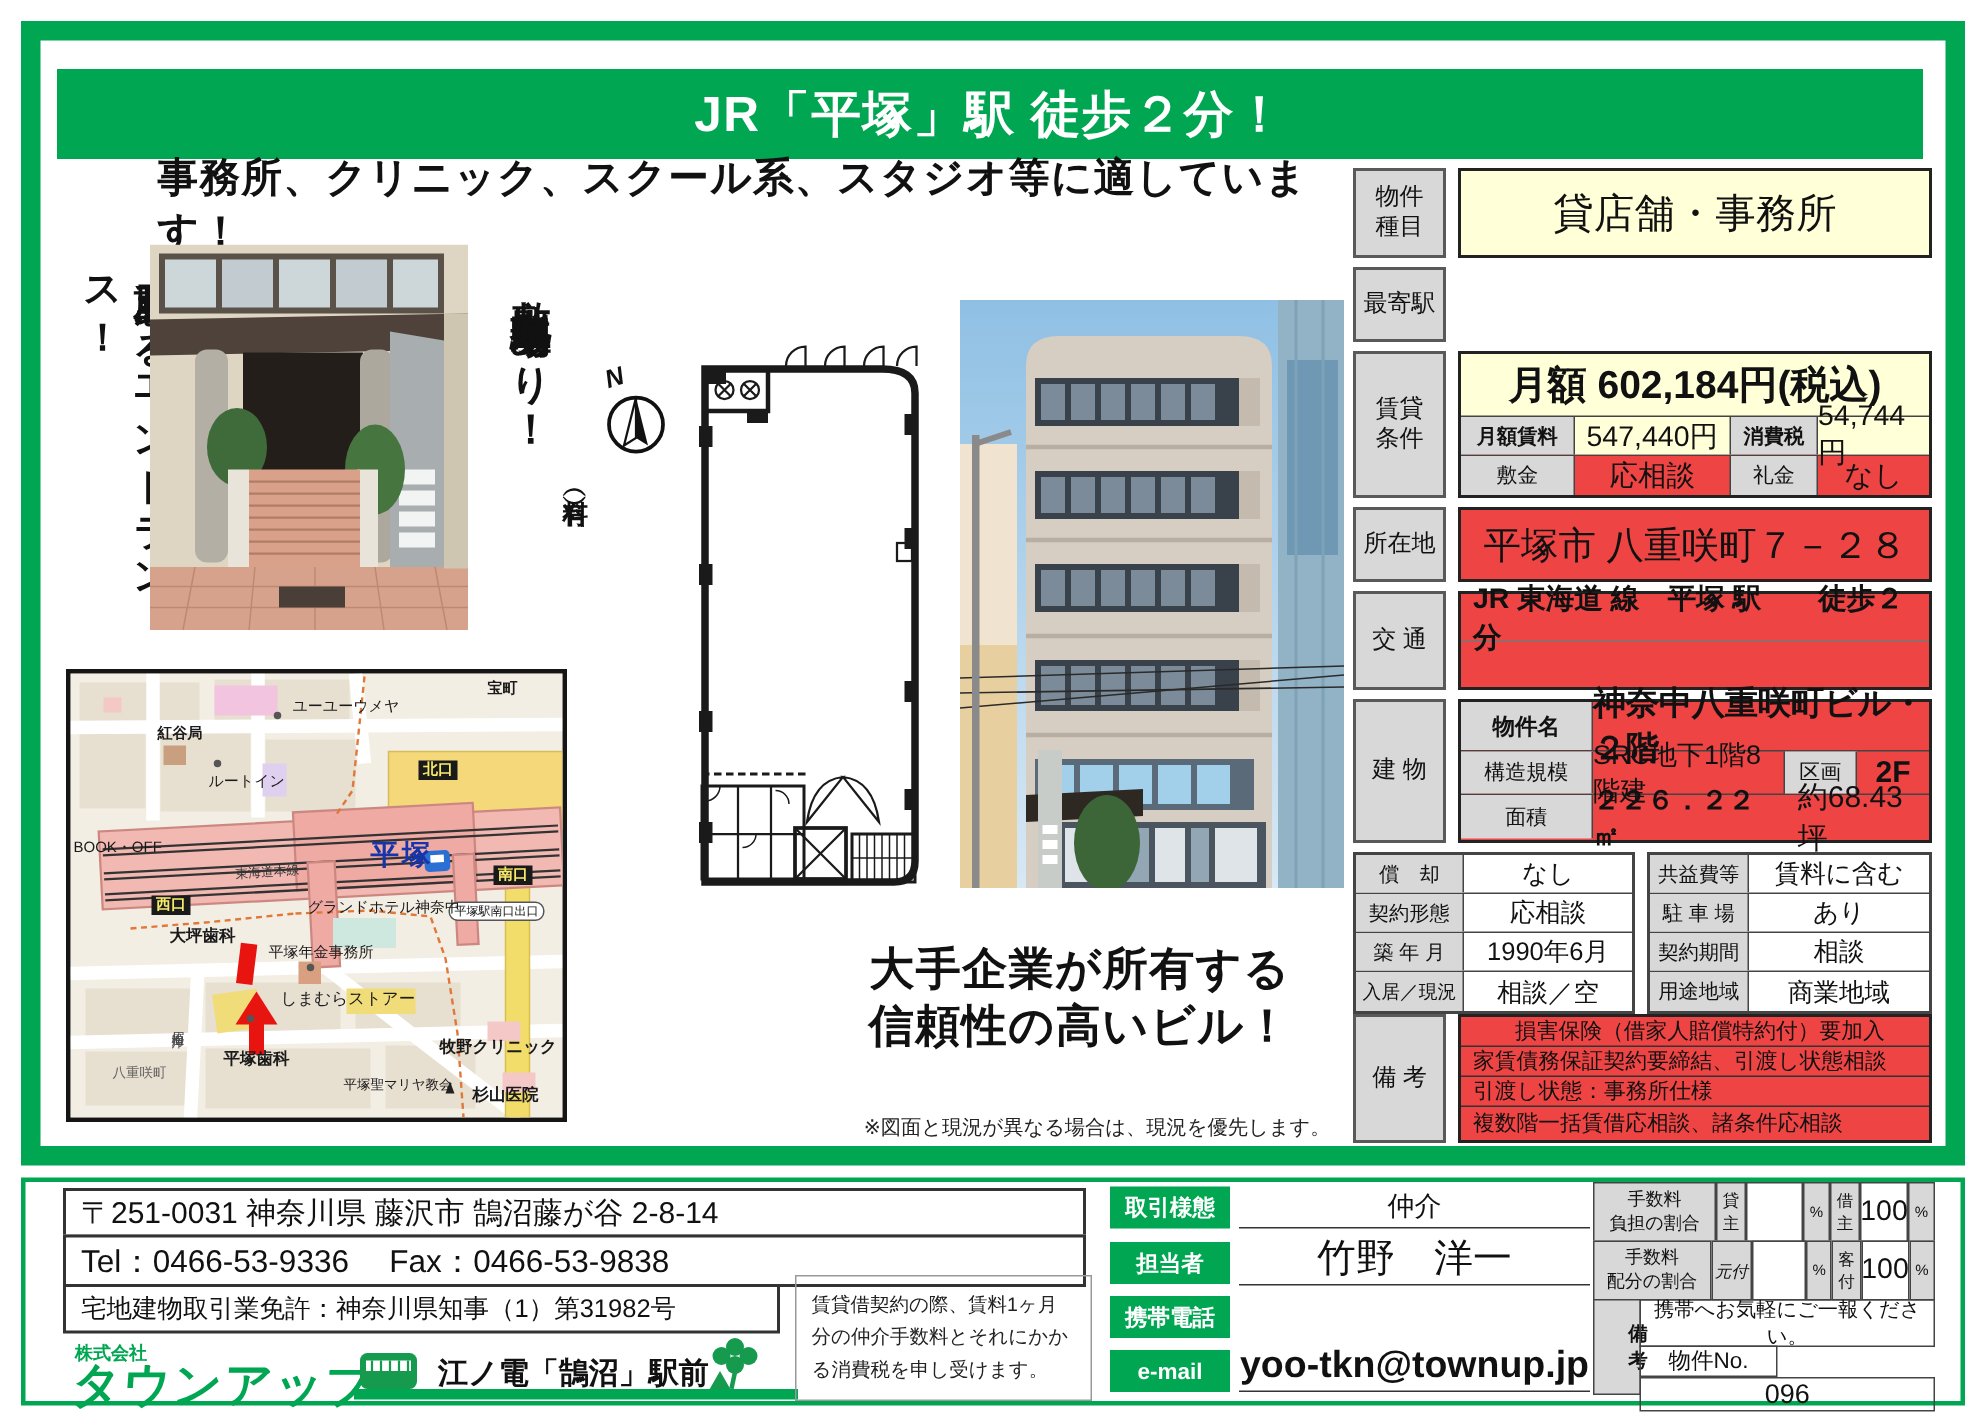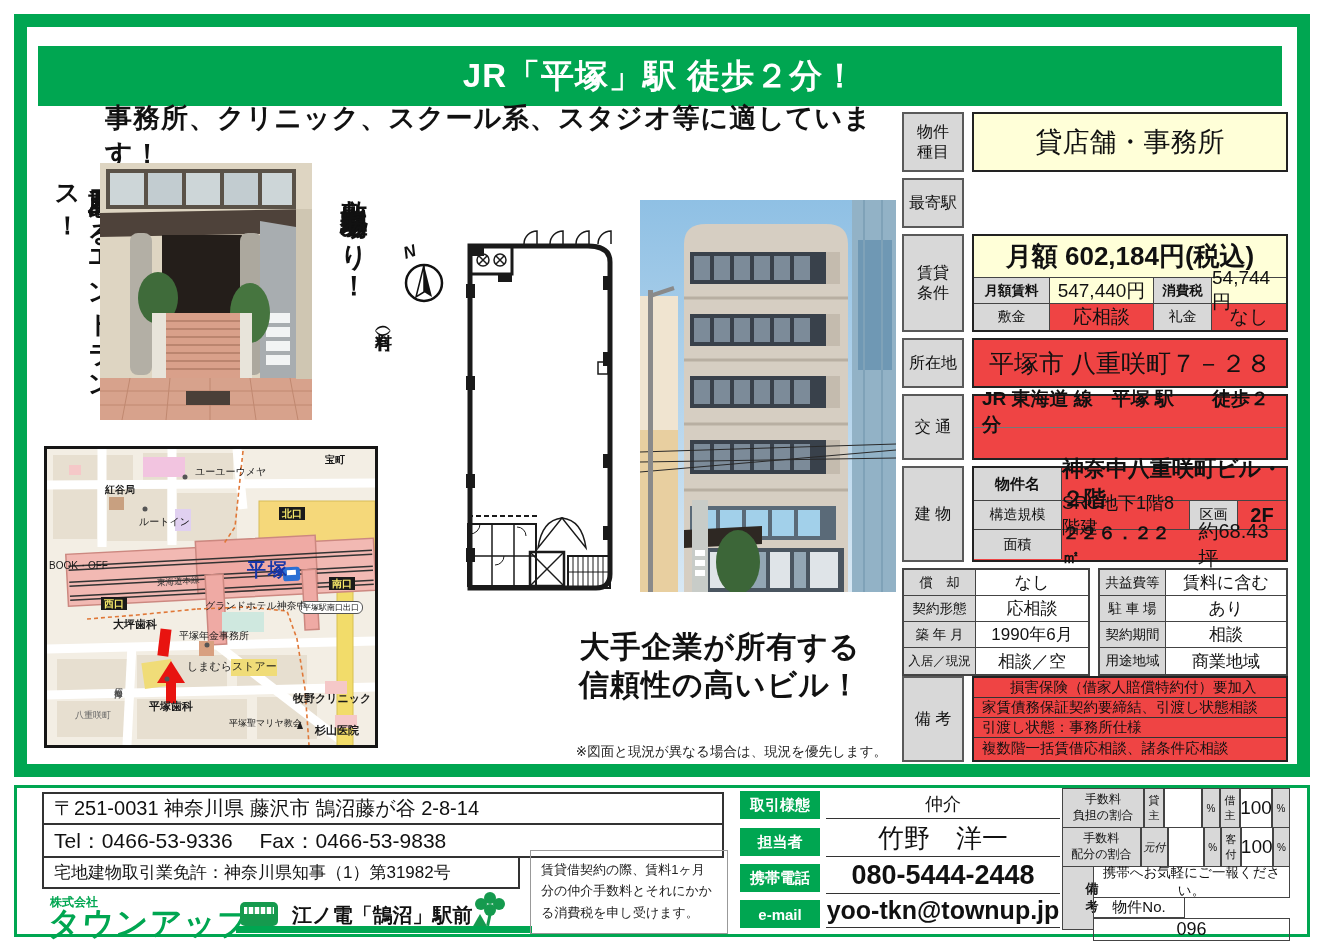--- a/index.html
+++ b/index.html
@@ -534,21 +534,20 @@
 
   <div class="abs notebox" style="left:530px; top:850px; width:198px; height:84px;">賃貸借契約の際、賃料1ヶ月分の仲介手数料とそれにかかる消費税を申し受けます。</div>
 
   <div class="abs glabel" style="left:740px; top:791px; width:80px; height:28px;">取引様態</div>
   <div class="abs fval" style="left:826px; top:789px; width:234px; height:30px; font-size:18px;">仲介</div>
 
   <div class="abs glabel" style="left:740px; top:828px; width:80px; height:28px;">担当者</div>
   <div class="abs fval" style="left:826px; top:821px; width:234px; height:36px; font-size:26px;">竹野　洋一</div>
 
   <div class="abs glabel" style="left:740px; top:864px; width:80px; height:28px;">携帯電話</div>
-  <div class="abs fval" style="left:826px; top:858px; width:234px; height:36px; font-size:27px; font-weight:bold;">080-5444-2448</div>
 
   <div class="abs glabel" style="left:740px; top:900px; width:80px; height:28px;">e-mail</div>
   <div class="abs fval" style="left:826px; top:894px; width:234px; height:34px; font-size:25px; font-weight:bold;">yoo-tkn@townup.jp</div>
 
   <div class="abs" style="left:1062px; top:788px; width:228px;">
     <div style="display:flex; height:40px;">
       <div class="feecell feegray" style="width:82px; font-size:12px; white-space:pre-line; line-height:1.3;">手数料
 負担の割合</div>
       <div class="feecell feegray" style="width:20px; font-size:11px;">貸主</div>
       <div class="feecell" style="width:38px;"></div>

